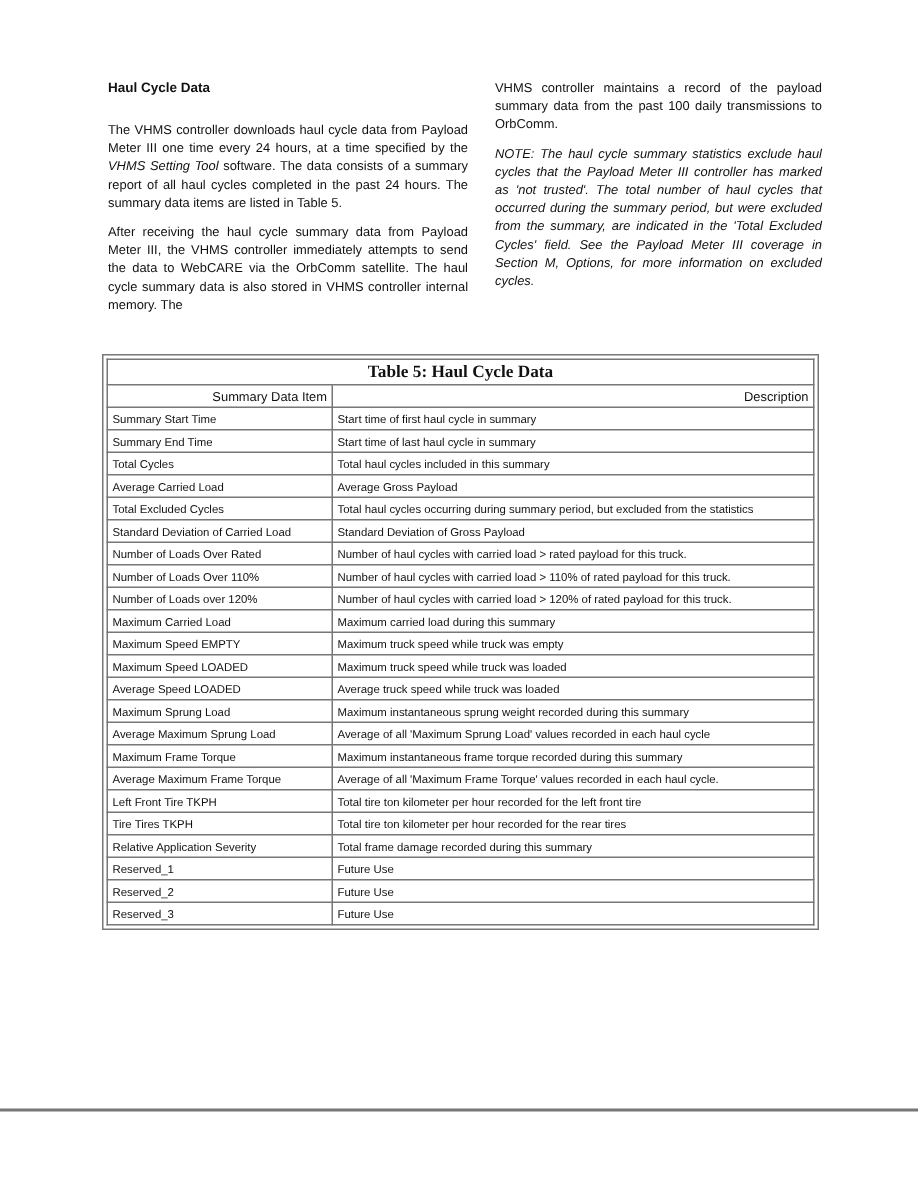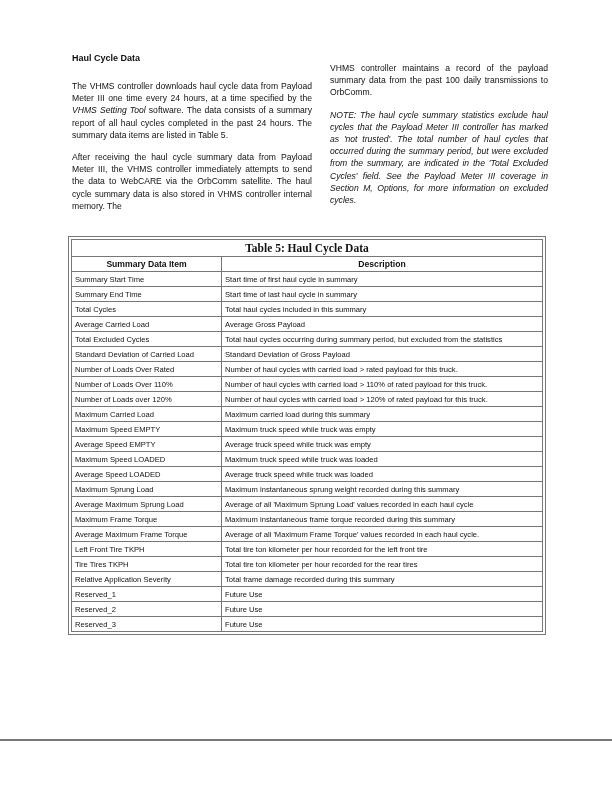--- a/index.html
+++ b/index.html
@@ -1,31 +1,31 @@
 <!DOCTYPE html>
 <html><head>
 <meta charset="utf-8">
 <style>
   html, body { margin: 0; padding: 0; background: #ffffff; }
   body { width: 612px; height: 792px; position: relative; overflow: hidden;
          font-family: "Liberation Sans", sans-serif; color: #111; }
   .col { position: absolute; top: 52px; font-size: 8.6px; line-height: 12.2px; text-align: justify; }
   .col-left { left: 72px; width: 240px; }
   .col-right { left: 330px; width: 218px; }
-  .col p { margin: 10px 0 7px 0; }
+  .col p { margin: 0 0 7px 0; }
   h3.section-title { font-size: 9px; font-weight: bold; margin: 0 0 16px 0; line-height: 12px; }
   .note { font-style: italic; }
   .tool-name { font-style: italic; }
 
   .table-frame { position: absolute; left: 68px; top: 236px; width: 478px;
                  border: 1px solid #777; padding: 2px; box-sizing: border-box; }
   table.data { width: 100%; border-collapse: collapse; font-size: 7.6px; border-radius: 15px; }
   table.data td, table.data th { border: 1px solid #777; padding: 0 3px; height: 14px; line-height: 13px; white-space: nowrap; }
   table.data th.caption-cell { font-family: "Liberation Serif", serif; font-size: 11.5px; font-weight: bold; height: 16px; text-align: center; }
-  table.data th.colhead { font-size: 8.6px; font-weight: bold; text-align: center; height: 14px; }
+  table.data th.colhead { font-size: 8.6px; font-weight: normal; text-align: right; height: 14px; }
   table.data td.item { width: 143px; }
 
   .footer-rule { position: absolute; left: 0; top: 739px; width: 612px; height: 2px; background: #777; }
   .footer { position: absolute; top: 778px; font-size: 8.2px; margin-top: 31px; }
   .footer-left { left: 72px; }
   .footer-center { left: 206px; }
   .footer-right { left: 519px; }
 </style>
 </head>
 <body>
@@ -91,24 +91,20 @@
         </tr>
         <tr>
           <td class="item">Maximum Carried Load</td>
           <td>Maximum carried load during this summary</td>
         </tr>
         <tr>
           <td class="item">Maximum Speed EMPTY</td>
           <td>Maximum truck speed while truck was empty</td>
         </tr>
         <tr>
-          <td class="item">Average Speed EMPTY</td>
-          <td>Average truck speed while truck was empty</td>
-        </tr>
-        <tr>
           <td class="item">Maximum Speed LOADED</td>
           <td>Maximum truck speed while truck was loaded</td>
         </tr>
         <tr>
           <td class="item">Average Speed LOADED</td>
           <td>Average truck speed while truck was loaded</td>
         </tr>
         <tr>
           <td class="item">Maximum Sprung Load</td>
           <td>Maximum instantaneous sprung weight recorded during this summary</td>

